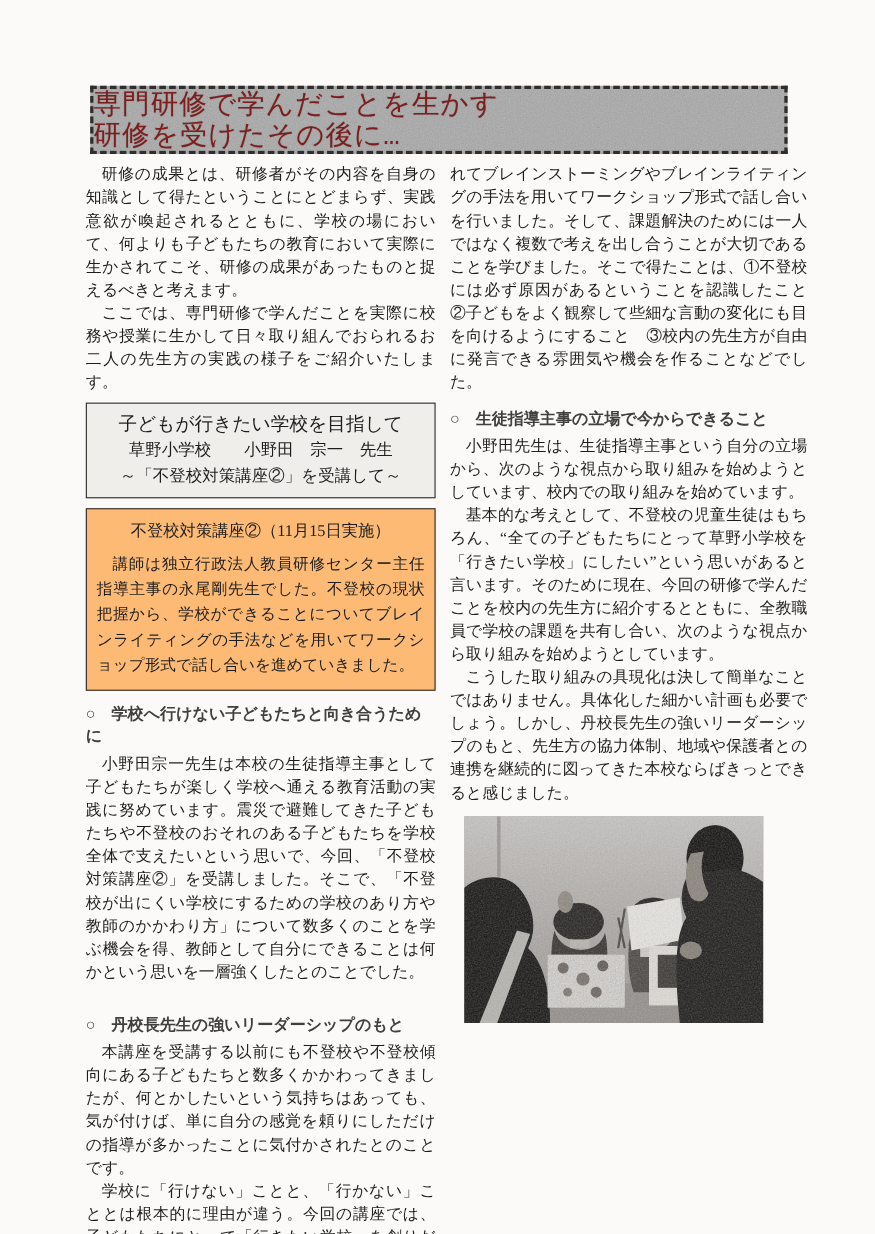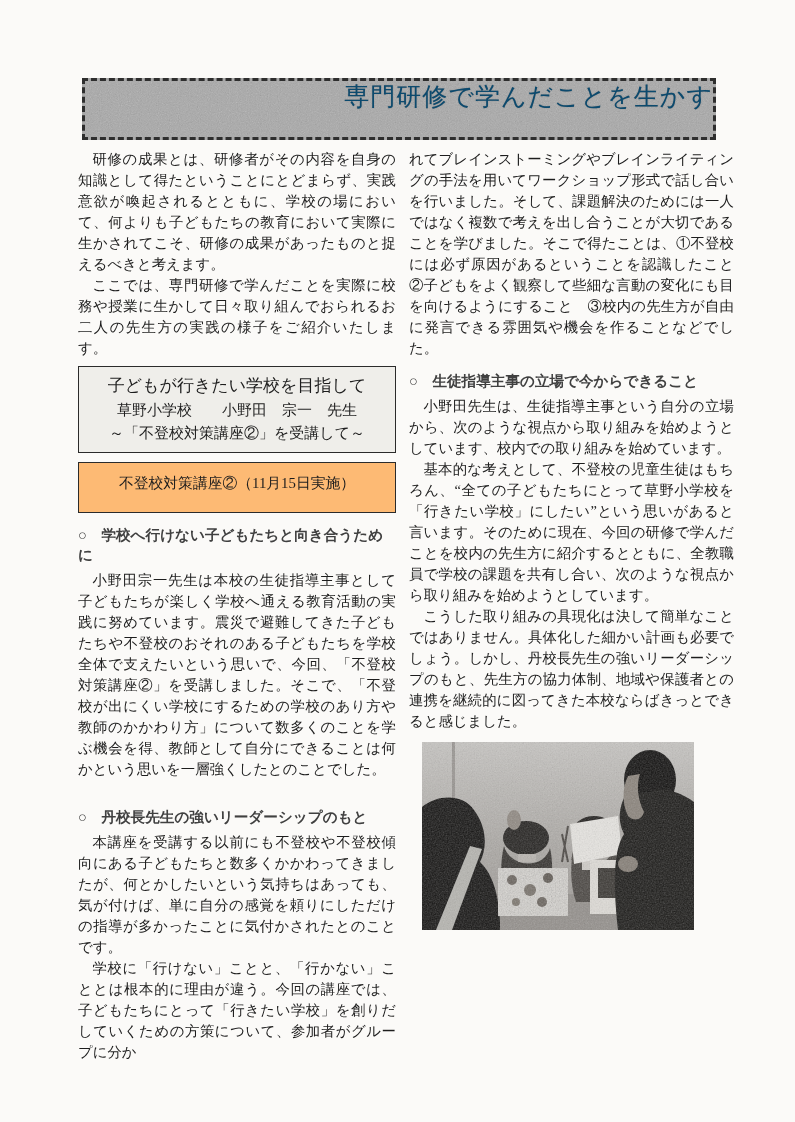--- a/index.html
+++ b/index.html
@@ -24,25 +24,25 @@
     margin-left:4px;
     border:3px dashed #2e2e2e;
     box-sizing:border-box;
     background:#a8a8a8;
     overflow:hidden;
   }
   .banner svg.noise{position:absolute;left:0;top:0;width:100%;height:100%;}
   .banner-text{
     position:relative;
     z-index:2;
-    text-align:right;
-    font-family:Liberation Serif, serif;
+    text-align:left;
+    font-family:Liberation Mono, monospace;
     font-size:25px;
     line-height:28px;
-    color:#0c4a6e;
+    color:#7f1d1d;
     letter-spacing:1px;
     padding-top:2px;
     text-shadow:0 0 1px #55555588;
   }
   
   .columns{
     display:flex;
     gap:13px;
     margin-top:9px;
   }
@@ -130,38 +130,40 @@
         <filter id="bannerNoise" x="0" y="0" width="100%" height="100%">
           <feTurbulence type="fractalNoise" baseFrequency="0.9" numOctaves="2" seed="7" stitchTiles="stitch"></feTurbulence>
           <feColorMatrix type="saturate" values="0"></feColorMatrix>
         </filter>
       </defs>
       <rect width="628" height="56" fill="#a8a8a8"></rect>
       <rect width="628" height="56" filter="url(#bannerNoise)" opacity="0.38"></rect>
     </svg>
     <div class="banner-text">
       <div>専門研修で学んだことを生かす</div>
+      <div>研修を受けたその後に…</div>
     </div>
   </div>
 
   <div class="columns">
 
     <div class="col col-left">
 
       <p class="body indent">研修の成果とは、研修者がその内容を自身の知識として得たということにとどまらず、実践意欲が喚起されるとともに、学校の場において、何よりも子どもたちの教育において実際に生かされてこそ、研修の成果があったものと捉えるべきと考えます。</p>
       <p class="body indent">ここでは、専門研修で学んだことを実際に校務や授業に生かして日々取り組んでおられるお二人の先生方の実践の様子をご紹介いたします。</p>
 
       <div class="box feature-box">
         <div class="feature-title">子どもが行きたい学校を目指して</div>
         <div class="feature-byline">草野小学校　　小野田　宗一　先生</div>
         <div class="feature-sub">～「不登校対策講座②」を受講して～</div>
       </div>
 
       <div class="box course-box">
         <div class="course-title">不登校対策講座②（11月15日実施）</div>
+        <p class="body indent">講師は独立行政法人教員研修センター主任指導主事の永尾剛先生でした。不登校の現状把握から、学校ができることについてブレインライティングの手法などを用いてワークショップ形式で話し合いを進めていきました。</p>
       </div>
 
       <h3 class="sec-heading">○　学校へ行けない子どもたちと向き合うために</h3>
       <p class="body indent">小野田宗一先生は本校の生徒指導主事として子どもたちが楽しく学校へ通える教育活動の実践に努めています。震災で避難してきた子どもたちや不登校のおそれのある子どもたちを学校全体で支えたいという思いで、今回、「不登校対策講座②」を受講しました。そこで、「不登校が出にくい学校にするための学校のあり方や教師のかかわり方」について数多くのことを学ぶ機会を得、教師として自分にできることは何かという思いを一層強くしたとのことでした。</p>
 
       <h3 class="sec-heading gap-before">○　丹校長先生の強いリーダーシップのもと</h3>
       <p class="body indent">本講座を受講する以前にも不登校や不登校傾向にある子どもたちと数多くかかわってきましたが、何とかしたいという気持ちはあっても、気が付けば、単に自分の感覚を頼りにしただけの指導が多かったことに気付かされたとのことです。</p>
       <p class="body indent">学校に「行けない」ことと、「行かない」こととは根本的に理由が違う。今回の講座では、子どもたちにとって「行きたい学校」を創りだしていくための方策について、参加者がグループに分か</p>
 
     </div>

